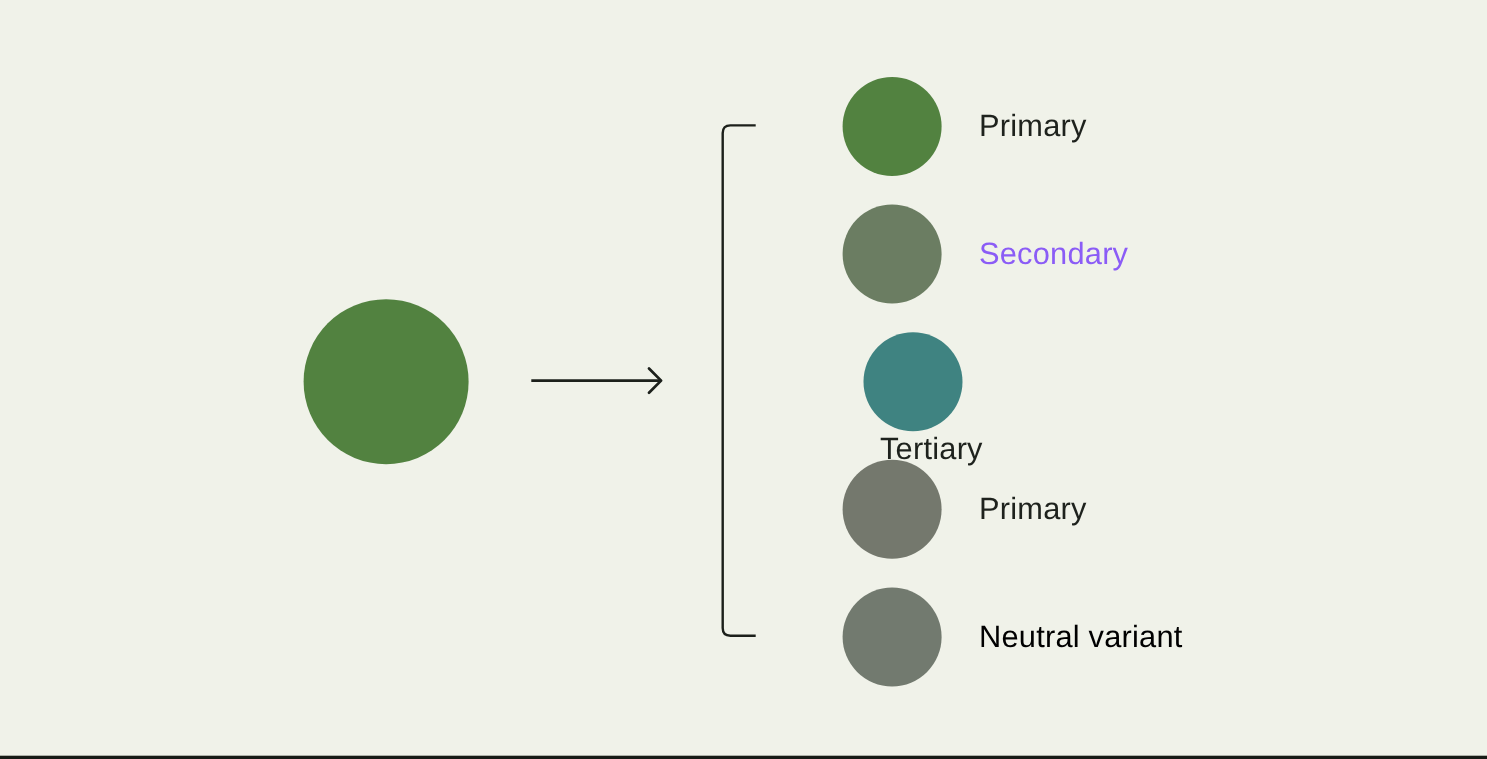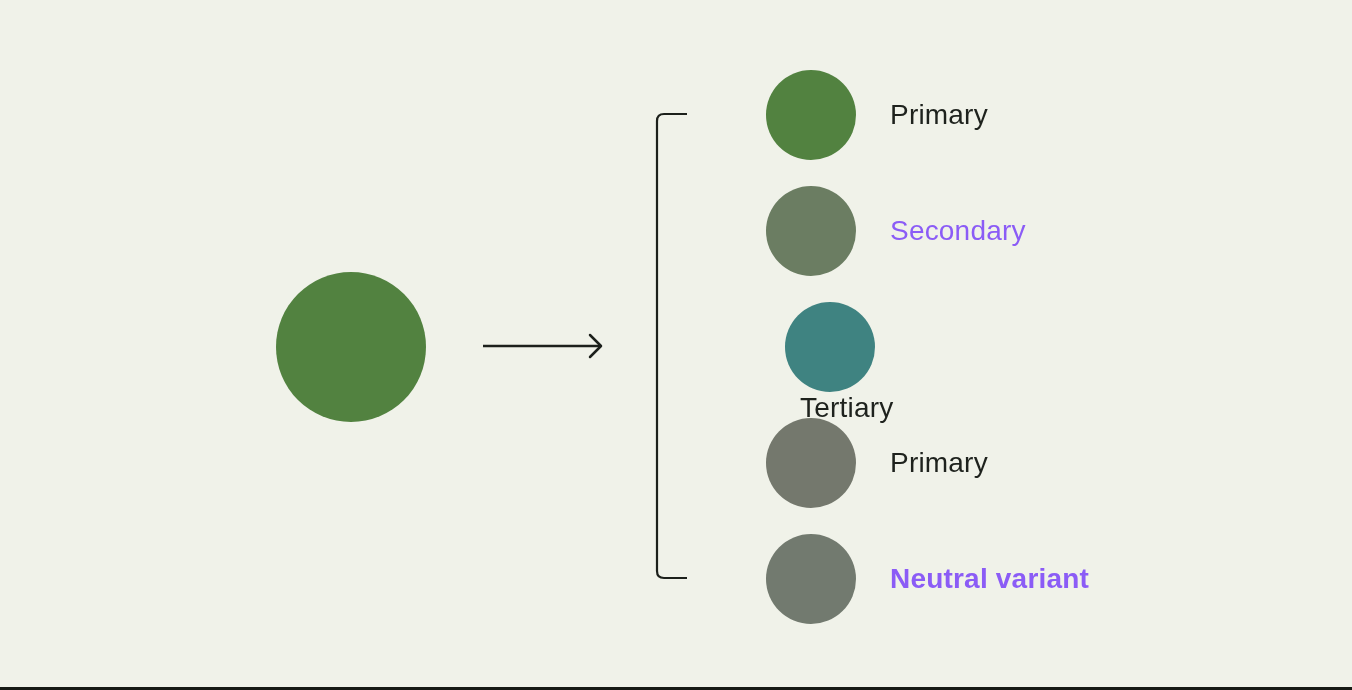--- a/index.html
+++ b/index.html
@@ -98,18 +98,18 @@
     <div class="role-label" style="color: rgb(30, 34, 29);">Tertiary</div>
   </div>
 
   <div class="role-row row-3">
     <div class="role-swatch" style="background-color: rgb(116, 120, 109);"></div>
     <div class="role-label" style="color: rgb(30, 34, 29);">Primary</div>
   </div>
 
   <div class="role-row row-4">
     <div class="role-swatch" style="background-color: rgb(114, 122, 111);"></div>
-    <div class="role-label" style="color: #8b5cf6; font-weight: bold;">Neutral variant</div>
+    <div class="role-label" style="color: #000000;">Neutral variant</div>
   </div>
 
   <div id="bottom-bar" style="background-color: rgb(23, 27, 21);"></div>
 
 </div>
 
 </body></html>

